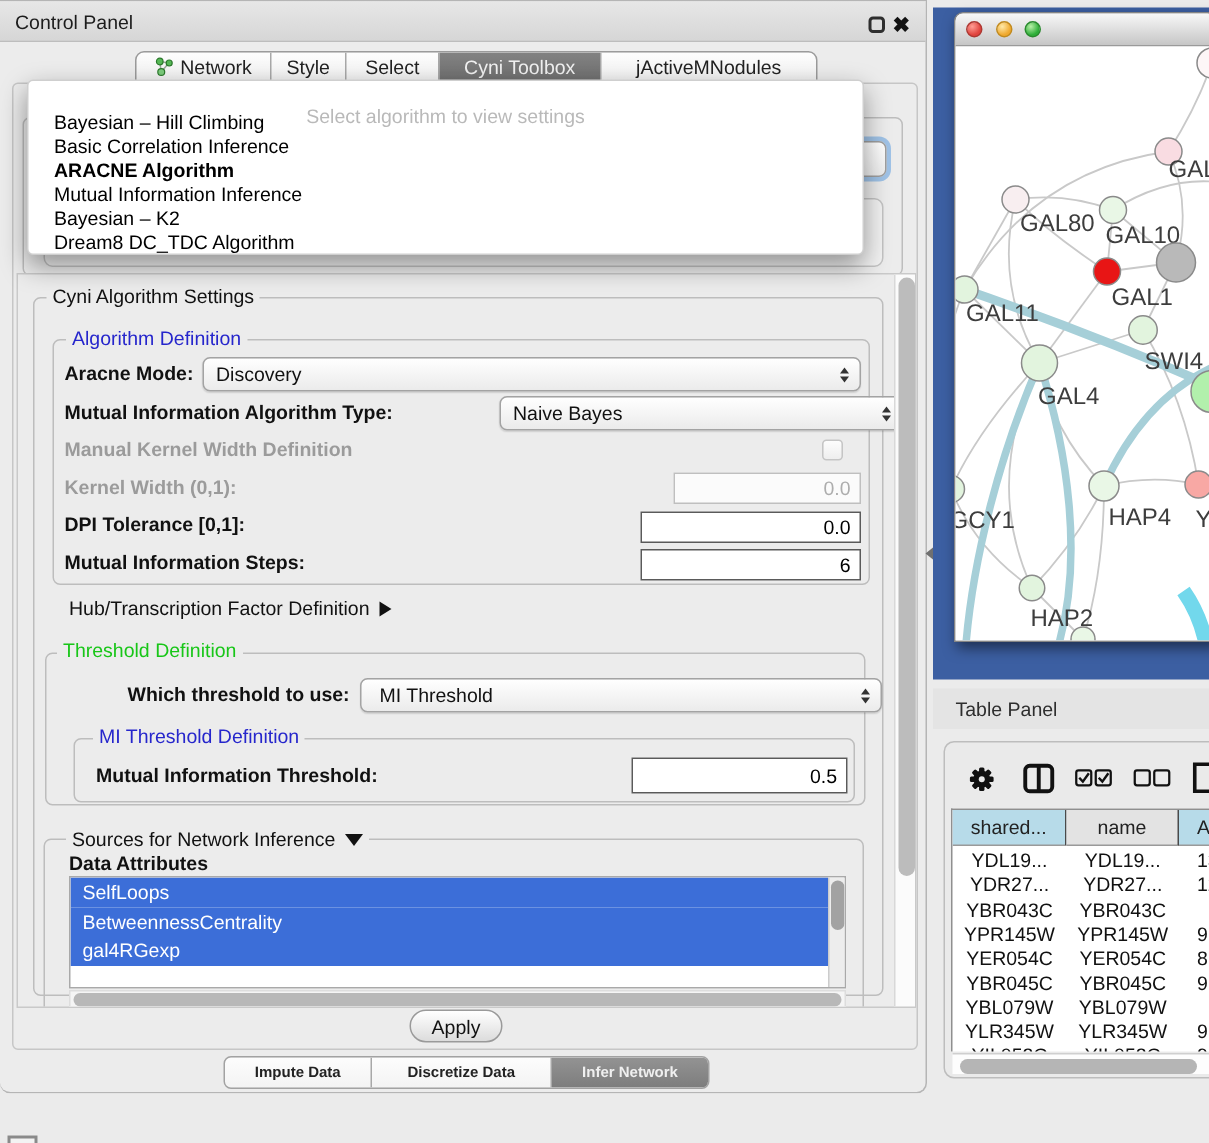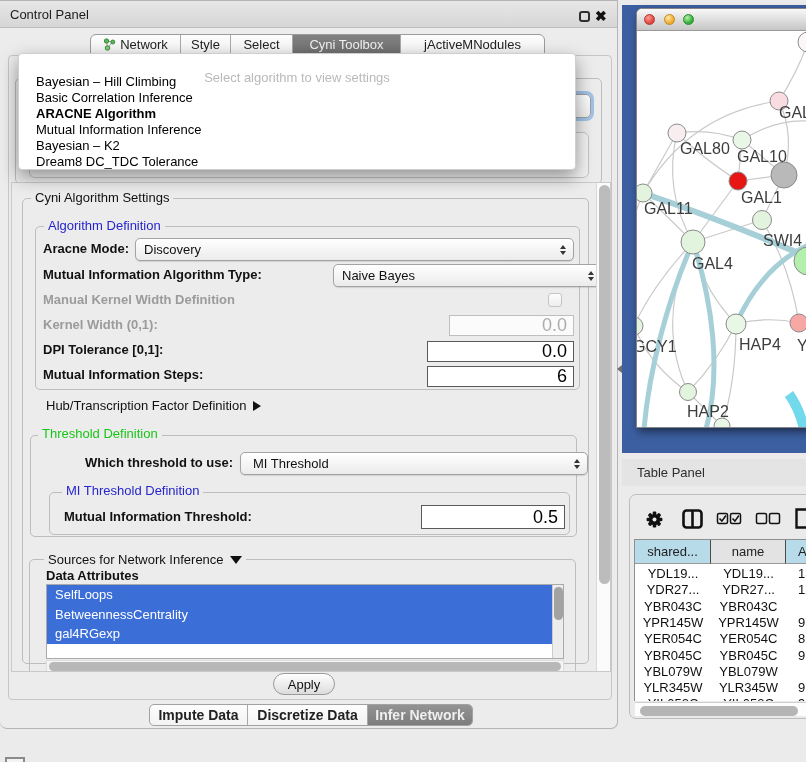--- a/index.html
+++ b/index.html
@@ -45,42 +45,42 @@
   .green-label { color:#18c618; }
   .flabel { font-size:13px; font-weight:bold; color:#111; white-space:nowrap; }
   .plain { font-size:13px; color:#111; white-space:nowrap; }
   .dis { color:#9b9b9b !important; }
 
   .combo { border:1px solid #a3a3a3; border-radius:5px; background:linear-gradient(#ffffff,#ebebeb); display:flex; align-items:center; font-size:13px; color:#111; padding-left:8px; height:23px; box-shadow:0 1px 1px rgba(0,0,0,0.12); }
   .combo .arrows { margin-left:auto; margin-right:7px; display:flex; flex-direction:column; gap:2px; }
   .combo .arrows .up { width:0; height:0; border-left:3.5px solid transparent; border-right:3.5px solid transparent; border-bottom:4.5px solid #333; }
   .combo .arrows .down { width:0; height:0; border-left:3.5px solid transparent; border-right:3.5px solid transparent; border-top:4.5px solid #333; }
 
-  .tfield { border:1.5px solid #5a5a5a; background:#fff; font-size:18px; color:#000; text-align:left; padding-right:6px; display:flex; align-items:center; justify-content:flex-end; }
+  .tfield { border:1.5px solid #5a5a5a; background:#fff; font-size:13px; color:#000; text-align:left; padding-right:6px; display:flex; align-items:center; justify-content:flex-end; }
   .tfield.disabled { border:1px solid #bfbfbf; background:#fbfbfb; color:#adadad; }
 
   .checkbox { width:14px; height:14px; border:1px solid #c5c5c5; border-radius:3px; background:linear-gradient(#fdfdfd,#eeeeee); }
 
   .tri-right { width:0; height:0; border-top:5px solid transparent; border-bottom:5px solid transparent; border-left:8px solid #111; display:inline-block; }
   .tri-down { width:0; height:0; border-left:6px solid transparent; border-right:6px solid transparent; border-top:8px solid #111; display:inline-block; }
 
   
   #attr-list { left:34px; top:401px; width:518px; height:75px; background:#fff; border:1px solid #a9a9a9; overflow:hidden; }
   .attr-item { height:19.5px; line-height:19.5px; background:#3c6ed8; color:#fff; font-size:13px; padding-left:8px; width:505px; }
   #attr-vscroll { left:505px; top:0px; width:12px; height:73px; background:#ededed; border-left:1px solid #cccccc; }
   #attr-vthumb { left:1px; top:2px; width:9px; height:33px; background:#a2a2a2; border-radius:5px; }
   #attr-hscroll { left:34px; top:477px; width:518px; height:13px; background:#f5f5f5; border:1px solid #dddddd; }
   #attr-hthumb { left:2px; top:1px; width:512px; height:9px; background:#b8b8b8; border-radius:5px; }
 
   
   #apply-btn { left:264px; top:617px; width:62px; height:22px; border:1px solid #9a9a9a; border-radius:11px; background:linear-gradient(#ffffff,#dcdcdc); font-size:13px; color:#111; display:flex; align-items:center; justify-content:center; }
 
   
   #bottom-tabs { left:140px; top:648px; height:22px; display:flex; border:1px solid #a2a2a2; border-radius:5px; overflow:hidden; background:linear-gradient(#fdfdfd,#f3f3f3); }
-  .btab { height:100%; display:flex; align-items:center; justify-content:center; font-size:14px; font-weight:600; color:#222; border-right:1px solid #a8a8a8; }
+  .btab { height:100%; display:flex; align-items:center; justify-content:center; font-size:10px; font-weight:600; color:#222; border-right:1px solid #a8a8a8; }
   .btab:last-child { border-right:none; }
   .btab.selected { background:linear-gradient(#939393,#7d7d7d); color:#efefef; }
 
   
   #divider-arrow { left:617px; top:365px; width:0; height:0; border-top:4px solid transparent; border-bottom:4px solid transparent; border-right:5px solid #707070; }
 
   
   #mini-box { left:5px; top:757px; width:20px; height:12px; border:2px solid #8a8a8a; background:#f3f3f3; }
 
   
@@ -146,21 +146,21 @@
     <div class="abs" id="frag-desc"></div>
 
     <div class="abs" id="dd-popup">
       <div id="dd-prompt">Select algorithm to view settings</div>
       <div id="dd-items">
           <div class="dd-item">Bayesian – Hill Climbing</div>
           <div class="dd-item">Basic Correlation Inference</div>
           <div class="dd-item bold">ARACNE Algorithm</div>
           <div class="dd-item">Mutual Information Inference</div>
           <div class="dd-item">Bayesian – K2</div>
-          <div class="dd-item">Dream8 DC_TDC Tolerance</div>
+          <div class="dd-item">Dream8 DC_TDC Algorithm</div>
         </div>
     </div>
 
     <div class="abs" id="scrollpane">
       <div id="settings-content">
           <div class="abs groupbox" style="left: 10px; top: 15px; width: 567px; height: 466px;"></div>
           <div class="abs grouplabel " style="left: 19px; top: 7px;">Cyni Algorithm Settings</div>
           <div class="abs groupbox" style="left: 23px; top: 43px; width: 545px; height: 164px;"></div>
           <div class="abs grouplabel blue-label" style="left: 32px; top: 35px;">Algorithm Definition</div>
           <div class="abs flabel" style="left: 31px; top: 58px;">Aracne Mode:</div>

